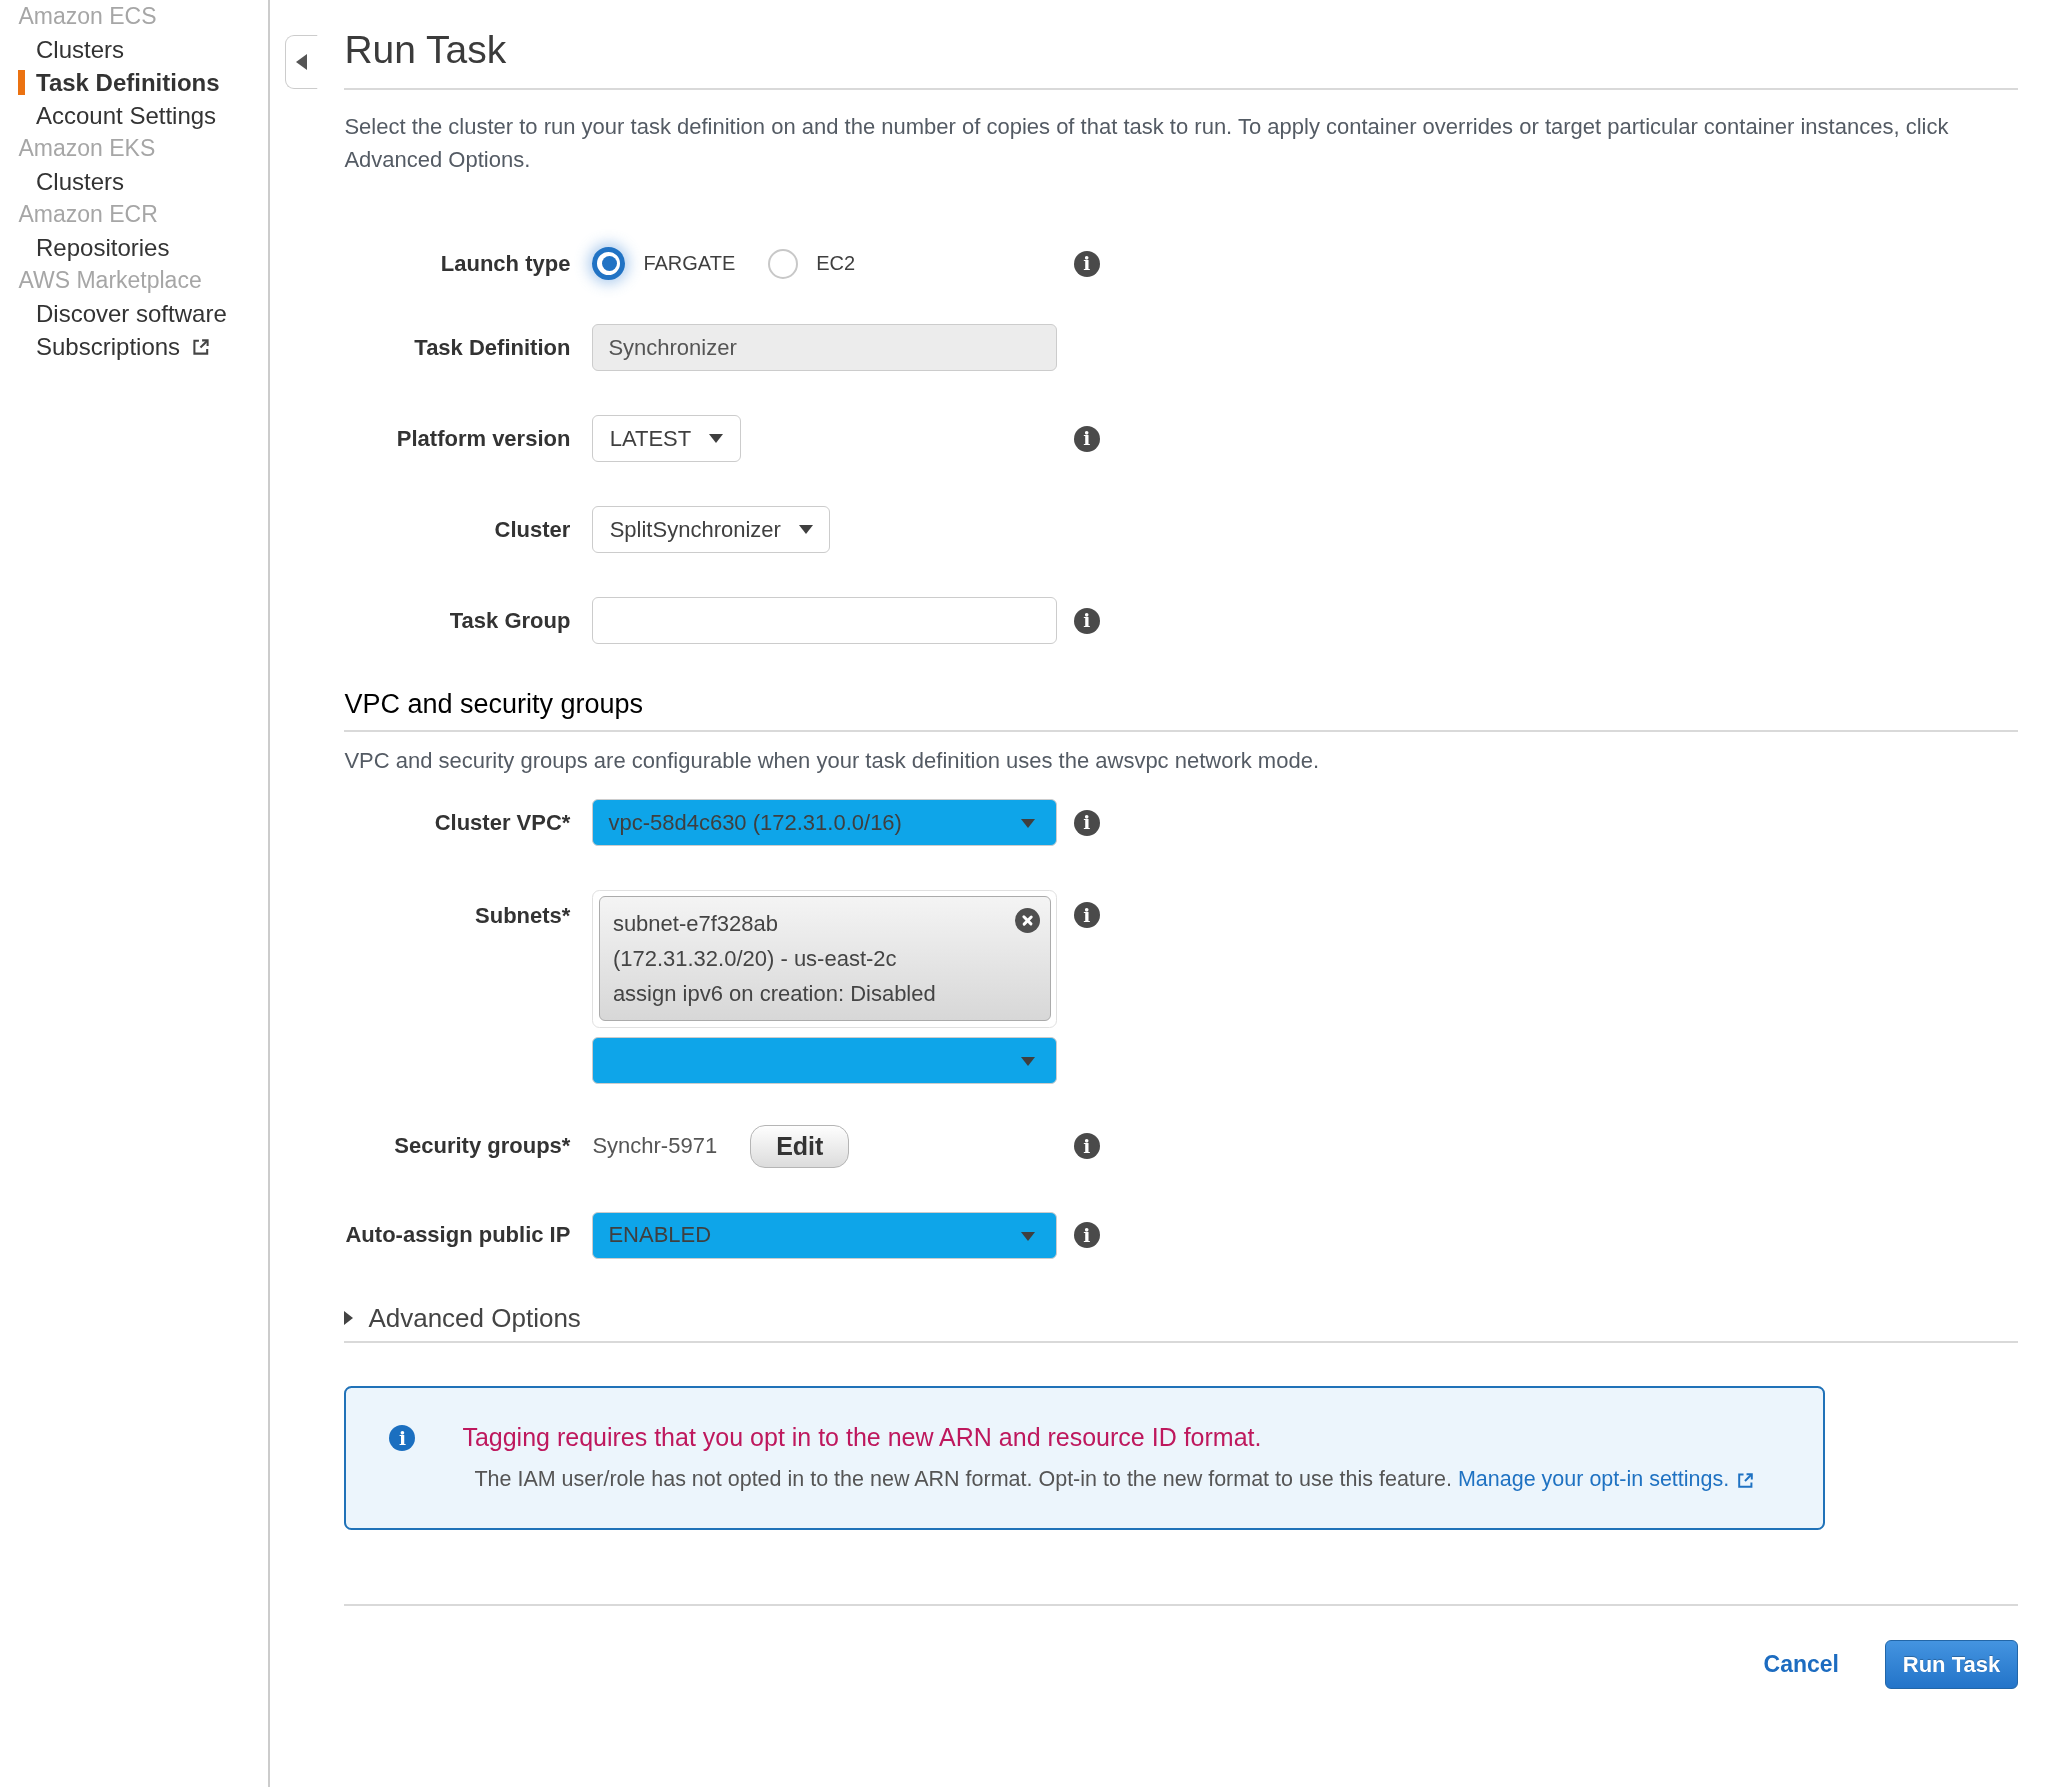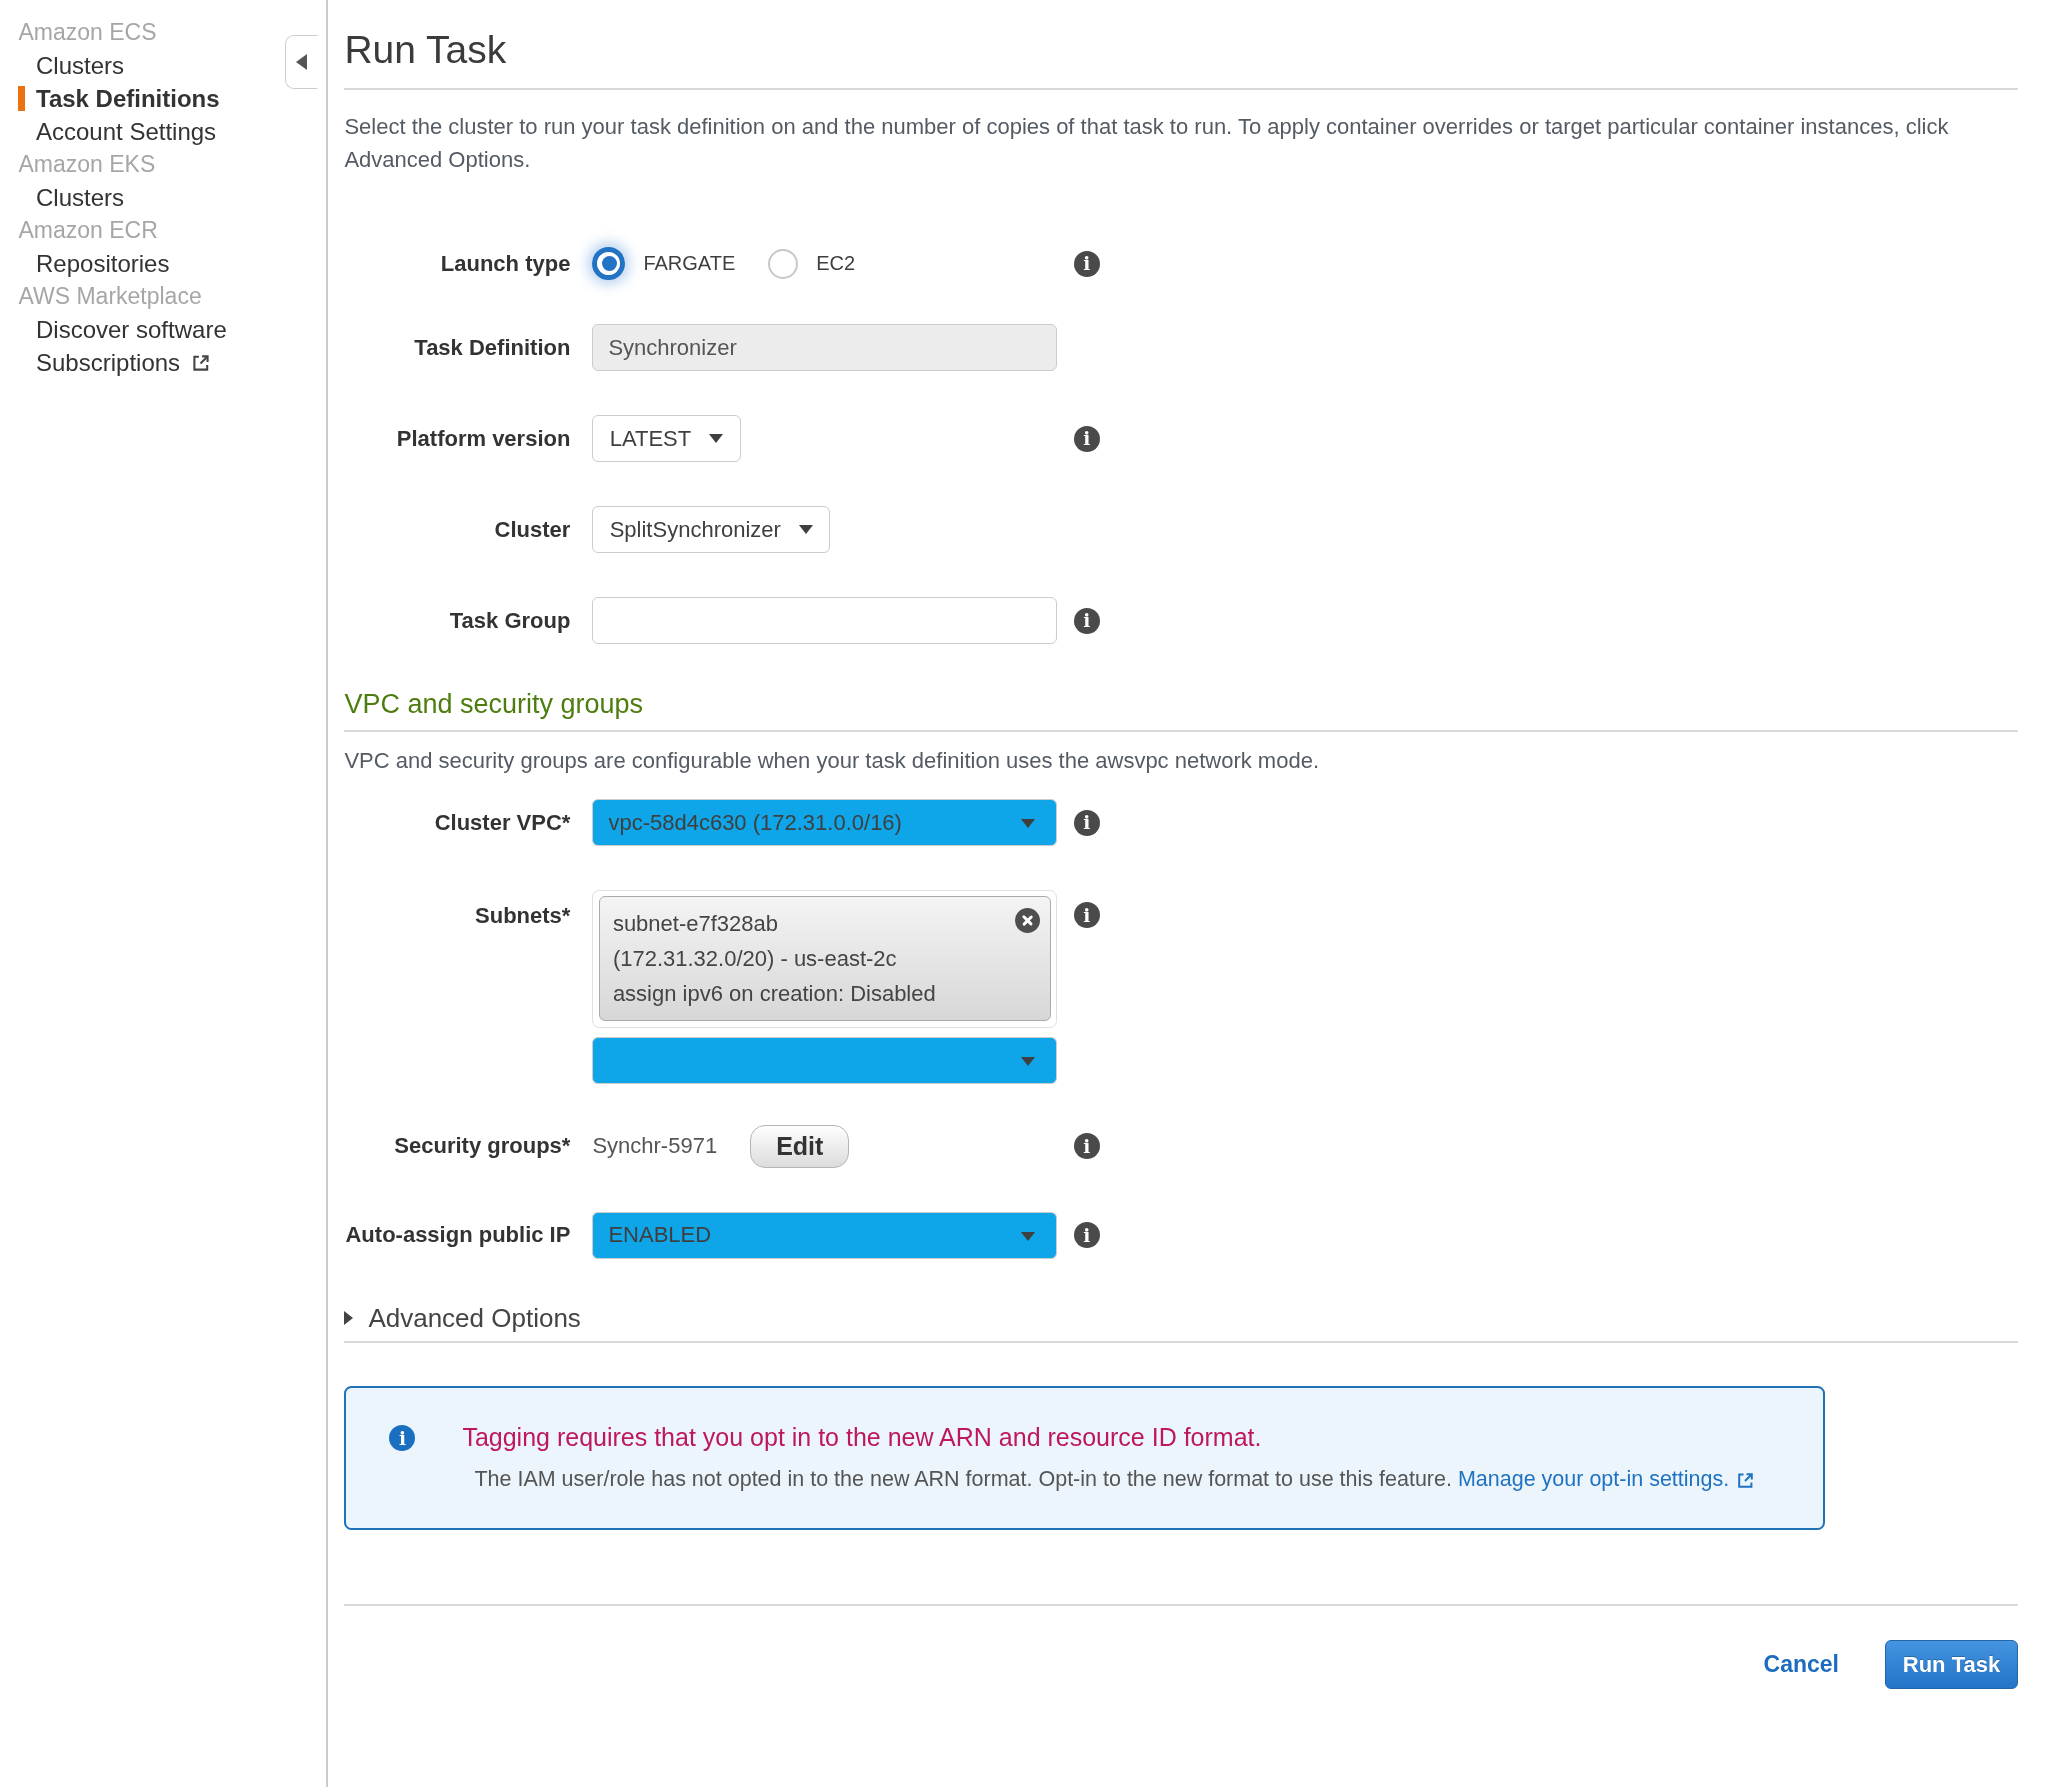--- a/index.html
+++ b/index.html
@@ -3,22 +3,22 @@
 <meta charset="utf-8">
 <style>
   html,body{margin:0;padding:0;}
   body{
     width:2046px;height:1788px;overflow:hidden;background:#fff;
     font-family:"Liberation Sans","DejaVu Sans",sans-serif;color:#333;
     position:relative;
   }
   
   .sidebar{
-    position:absolute;left:0;top:0;width:328px;height:1788px;
-    border-right:2.2px solid #ccc;background:#fff;padding-top:16px;box-sizing:border-box;
+    position:absolute;left:0;top:0;width:270px;height:1788px;
+    border-right:2.2px solid #ccc;background:#fff;padding-top:0;box-sizing:border-box;
   }
   .nav-header{
     font-size:23px;color:#a6a6a6;padding-left:18.5px;line-height:33px;white-space:nowrap;
   }
   .nav-item{
     font-size:24px;color:#333;padding-left:36px;line-height:33px;position:relative;
     white-space:nowrap;cursor:pointer;display:flex;align-items:center;gap:10.4px;
   }
   .nav-item.active{font-weight:bold;}
   .nav-item.active::before{
@@ -75,21 +75,21 @@
     font-size:22px;color:#3f3f3f;cursor:pointer;gap:18px;
   }
   .caret{width:0;height:0;border-left:7.4px solid transparent;border-right:7.4px solid transparent;border-top:9.6px solid #3f3f3f;flex-shrink:0;}
   .select-box{
     width:100%;height:47px;box-sizing:border-box;border:1.5px solid #ccc;border-radius:6px;background:#0ea5e9;
     display:flex;align-items:center;padding:0 67px 0 15px;font-size:22px;color:#3f3f3f;
     position:relative;cursor:pointer;
   }
   .select-box .caret{position:absolute;right:21px;top:19px;}
   
-  .section-heading{font-size:27px;font-weight:400;color:#4d7c0f;margin-top:7px;line-height:33px;}
+  .section-heading{font-size:27px;font-weight:400;color:#000000;margin-top:7px;line-height:33px;}
   .section-divider{border:none;border-top:2.2px solid #d9d9d9;margin:9px 0 0 0;}
   .section-desc{font-size:22px;color:#545b64;line-height:33px;margin-top:12px;}
   .vpc-first-row{margin-top:22px;}
   
   .subnet-outer{
     width:100%;box-sizing:border-box;border:1.5px solid #e0e0e0;border-radius:7.4px;padding:5.2px;background:#fff;
   }
   .subnet-chip{
     background:linear-gradient(180deg,#f4f4f4,#d7d7d7);border:1.5px solid #ababab;border-radius:6px;
     padding:9px 13.3px;position:relative;font-size:22px;color:#444;line-height:35px;

